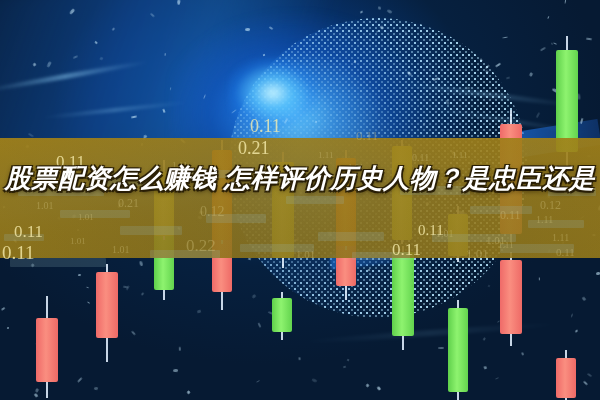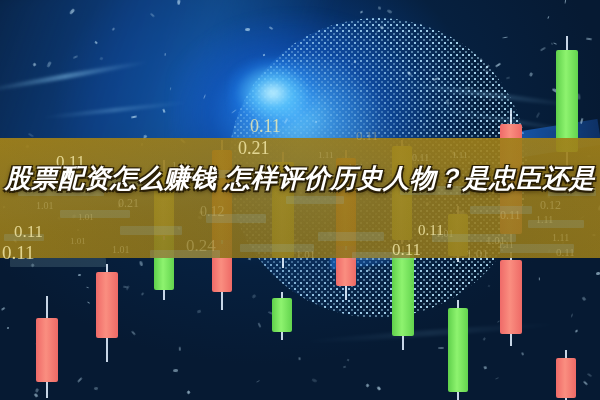--- a/index.html
+++ b/index.html
@@ -450,21 +450,21 @@
       <div class="num dim" style="left: 78px; top: 212px; font-size: 9px;">1.01</div>
       <div class="num bright" style="left: 14px; top: 222px; font-size: 17px;">0.11</div>
       <div class="num dim" style="left: 70px; top: 236px; font-size: 9px;">1.01</div>
       <div class="num bright" style="left: 2px; top: 242px; font-size: 19px;">0.11</div>
       <div class="num dim" style="left: 112px; top: 244px; font-size: 10px;">1.01</div>
       <div class="num dim" style="left: 118px; top: 196px; font-size: 12px;">0.21</div>
       <div class="num bright" style="left: 238px; top: 138px; font-size: 18px;">0.21</div>
       <div class="num bright" style="left: 250px; top: 116px; font-size: 18px;">0.11</div>
       <div class="num dim" style="left: 356px; top: 128px; font-size: 13px;">0.11</div>
       <div class="num dim" style="left: 200px; top: 204px; font-size: 14px;">0.12</div>
-      <div class="num dim" style="left: 186px; top: 236px; font-size: 17px;">0.24</div>
+      <div class="num dim" style="left: 186px; top: 236px; font-size: 17px;">0.22</div>
       <div class="num dim" style="left: 296px; top: 248px; font-size: 11px;">1.01</div>
       <div class="num dim" style="left: 412px; top: 152px; font-size: 10px;">0.11</div>
       <div class="num dim" style="left: 452px; top: 150px; font-size: 9px;">1.11</div>
       <div class="num bright" style="left: 418px; top: 222px; font-size: 15px;">0.11</div>
       <div class="num bright" style="left: 392px; top: 240px; font-size: 17px;">0.11</div>
       <div class="num dim" style="left: 436px; top: 228px; font-size: 10px;">1.01</div>
       <div class="num dim" style="left: 486px; top: 234px; font-size: 11px;">1.01</div>
       <div class="num dim" style="left: 466px; top: 246px; font-size: 13px;">1.01</div>
       <div class="num dim" style="left: 498px; top: 240px; font-size: 9px;">1.11</div>
       <div class="num dim" style="left: 500px; top: 208px; font-size: 12px;">0.11</div>

